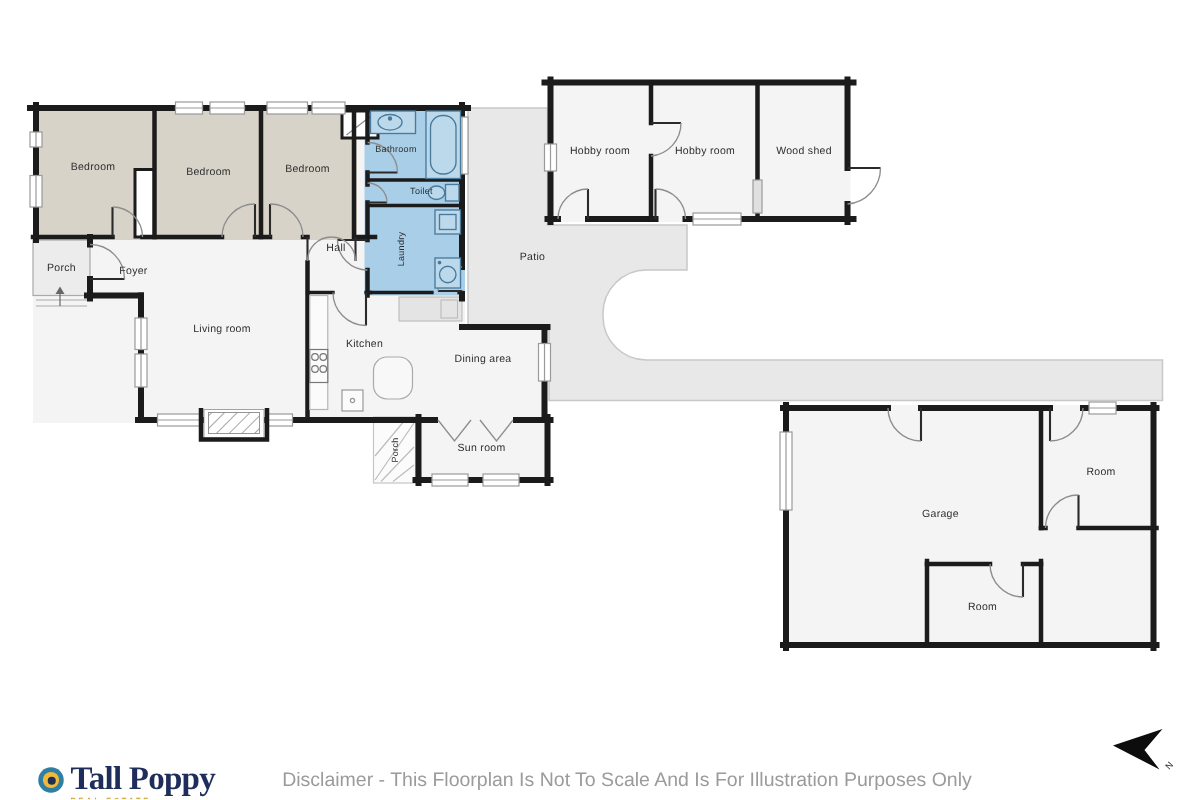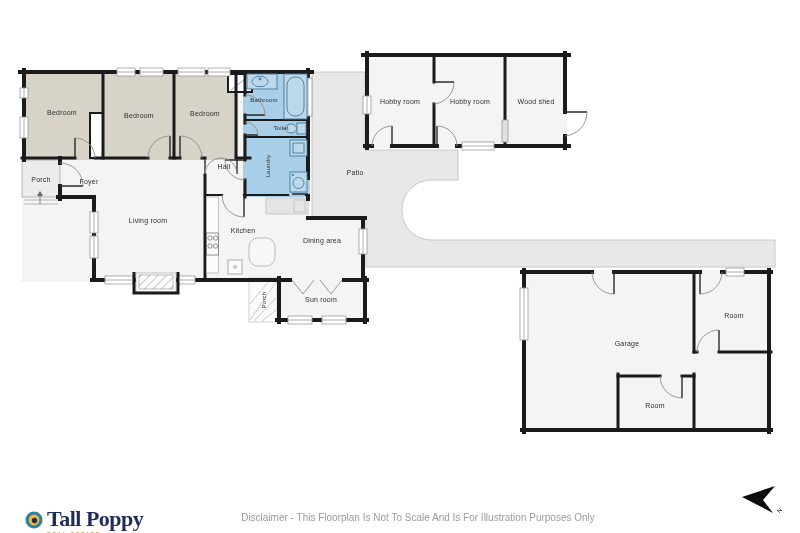--- a/index.html
+++ b/index.html
@@ -7,21 +7,21 @@
              font-family:"Liberation Sans",sans-serif;}
   .plan-svg{position:absolute;left:0;top:0;}
   .room-label{position:absolute;transform:translate(-50%,-50%);font-size:7px;color:#2e2e2e;
               white-space:nowrap;letter-spacing:.2px;}
   .room-label.vertical{transform:translate(-50%,-50%) rotate(-90deg);}
   .logo{position:absolute;left:25px;top:486px;display:flex;align-items:flex-start;margin-top:22px;}
   .logo-icon{margin-top:3px;margin-right:4px;}
   .logo-name{font-family:"Liberation Serif",serif;font-weight:bold;font-size:22px;line-height:1;
              color:#1f2d5a;letter-spacing:-0.5px;}
   .logo-tagline{font-size:5px;color:#c9a23a;letter-spacing:1.8px;margin-top:1px;font-weight:bold;}
-  .disclaimer{position:absolute;left:0;right:0;top:512px;text-align:center;font-size:10px;color:#9b9b9b;padding-left:36px;}
+  .disclaimer{position:absolute;left:0;right:0;top:512px;text-align:center;font-size:13px;color:#9b9b9b;padding-left:36px;}
 </style>
 </head>
 <body>
 
 <div class="plan-wrap">
 
 <svg class="plan-svg" width="800" height="533" viewBox="0 0 800 533">
   <defs>
     <pattern id="hatch" width="6" height="6" patternUnits="userSpaceOnUse" patternTransform="rotate(45)">
       <line x1="0" y1="0" x2="0" y2="6" stroke="#8a8a8a" stroke-width="1"></line>

